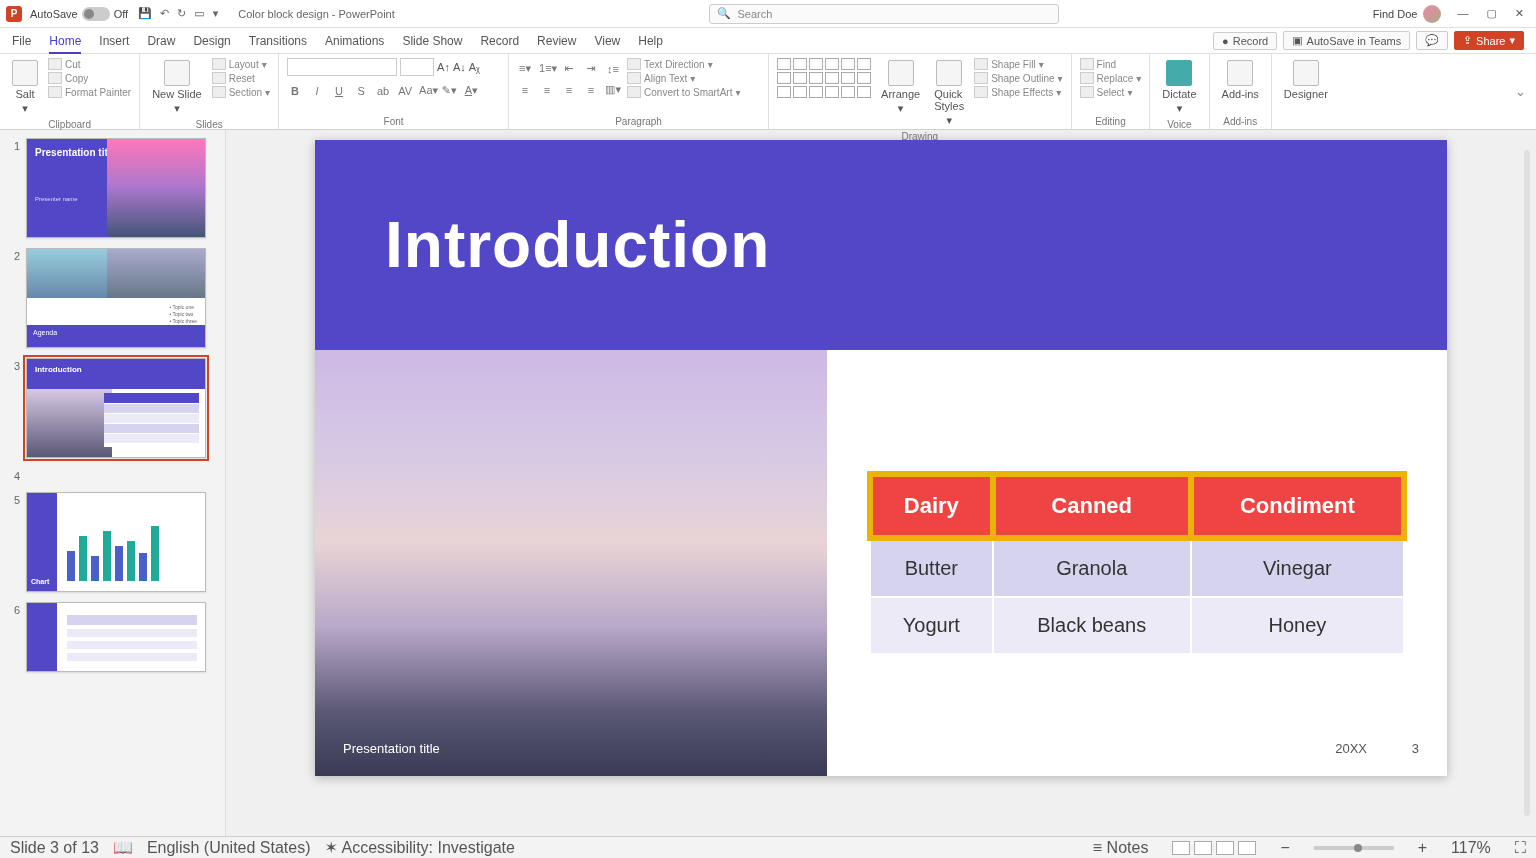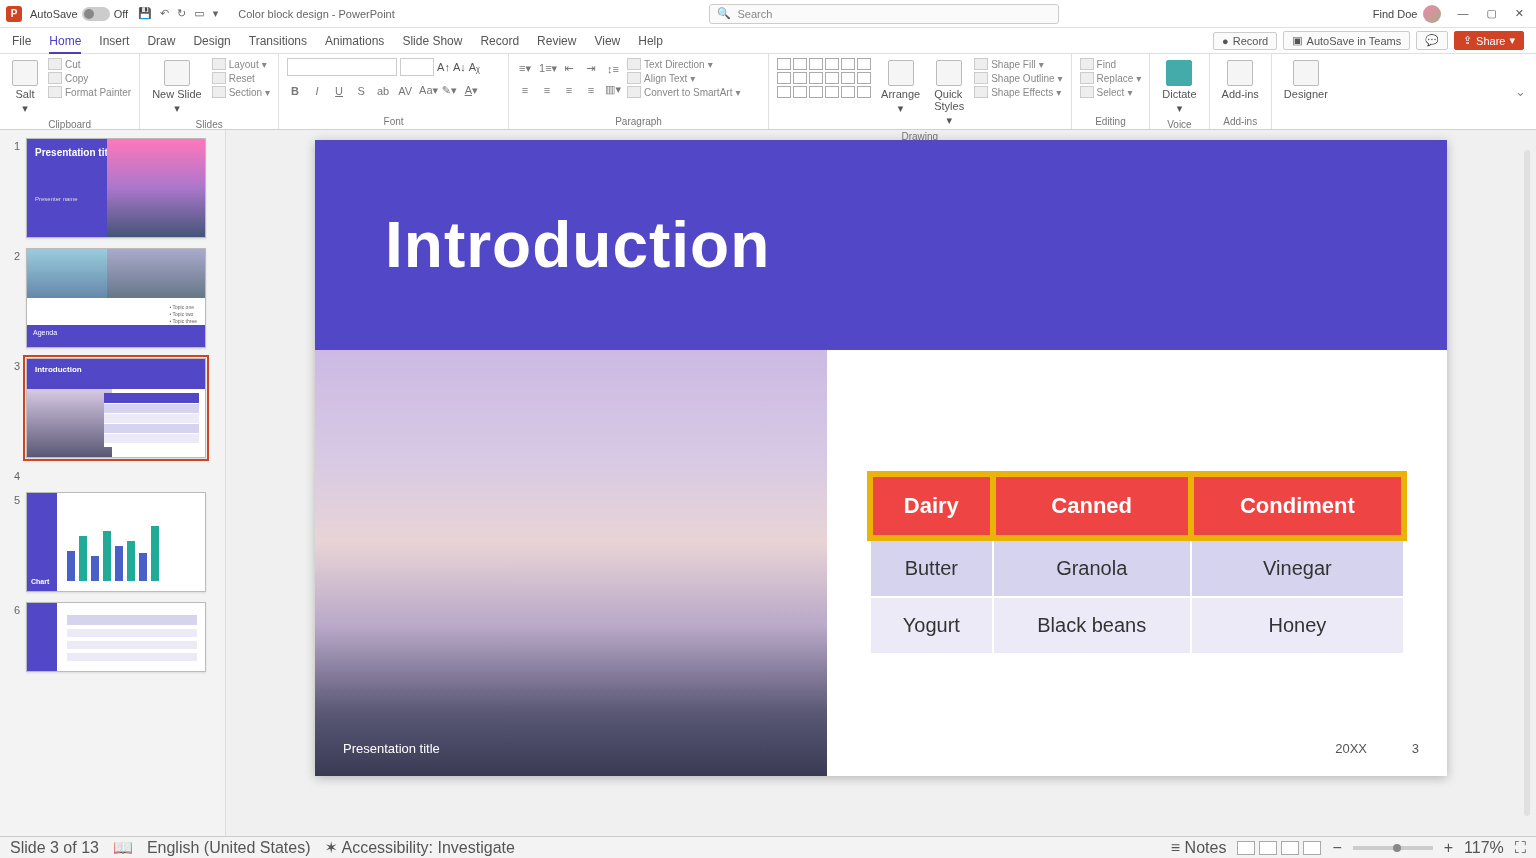--- a/index.html
+++ b/index.html
@@ -71,21 +71,21 @@
 .slide-page-num { position: absolute; bottom: 20px; right: 28px; font-size: 13px; color: #555; }
 .slide-year { position: absolute; bottom: 20px; right: 80px; font-size: 13px; color: #555; }
 table.content { border-collapse: collapse; width: 540px; }
 table.content th { background: #ef4444; color: #fff; font-size: 22px; font-weight: 700; padding: 16px 10px; border: 6px solid #eab308; }
 table.content td { text-align: center; font-size: 20px; color: #333; padding: 16px 10px; border: 2px solid #fff; }
 table.content tr:nth-child(odd) td { background: #d6d3ef; }
 table.content tr:nth-child(even) td { background: #eceaf7; }
 
 
 .statusbar { height: 22px; background: #f3f3f3; border-top: 1px solid #ccc; display: flex; align-items: center; font-size: 16px; color: #555; padding: 0 10px; gap: 14px; }
-.statusbar .right { margin-left: auto; display: flex; align-items: center; gap: 11px; }
+.statusbar .right { margin-left: auto; display: flex; align-items: center; gap: 24px; }
 .view-btns { display: flex; gap: 4px; }
 .view-btns span { width: 18px; height: 14px; border: 1px solid #aaa; background: #fff; display: inline-block; }
 .zoom-slider { width: 80px; height: 4px; background: #ccc; position: relative; }
 .zoom-slider::after { content:""; position:absolute; width:8px; height:8px; background:#888; border-radius:50%; top:-2px; left: 40px; }
 
 
 .thumb .half-img { position:absolute; right:0; top:0; width:55%; height:100%; background: linear-gradient(180deg,#f7b,#a7c,#457); }
 .thumb .bottom-bar { position:absolute; left:0; bottom:0; height:22px; width:100%; background:#5247c6; padding:4px 6px; font-size:7px; }
 .thumb .mini-table { position:absolute; right:6px; top:34px; width:95px; height:54px; background:#fff; }
 .thumb .mini-table .hrow { height:10px; background:#5247c6; }

